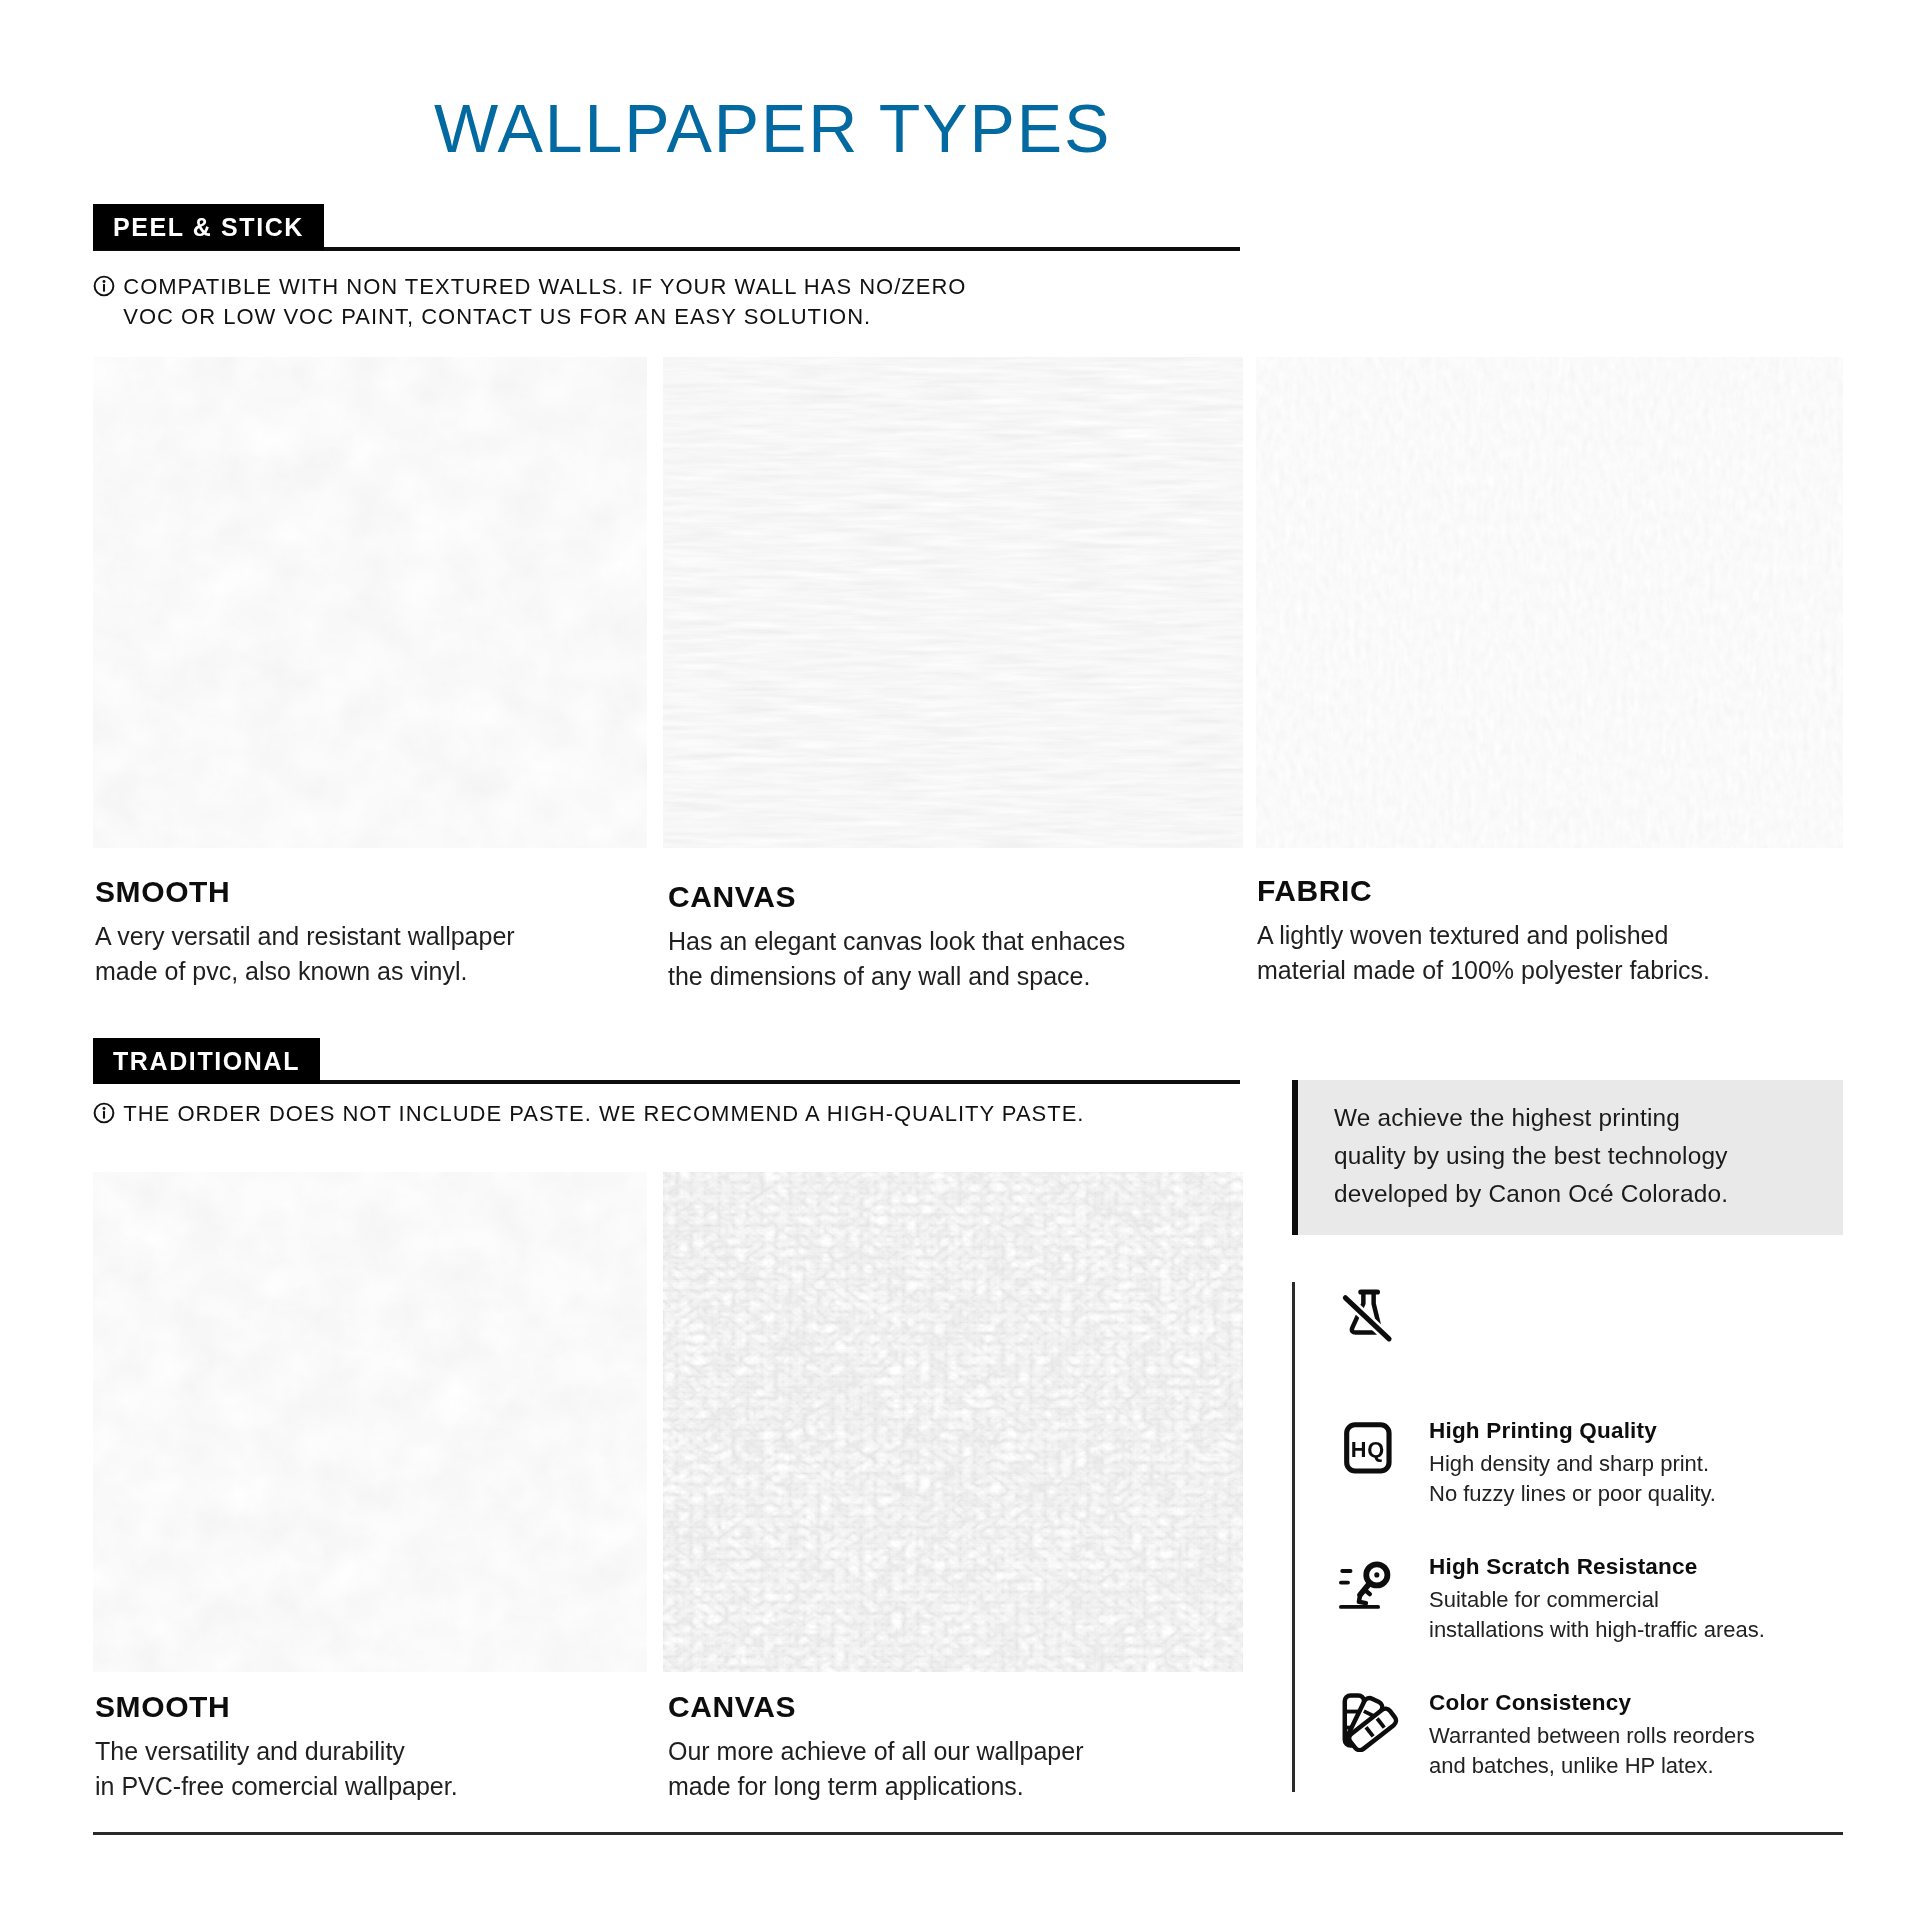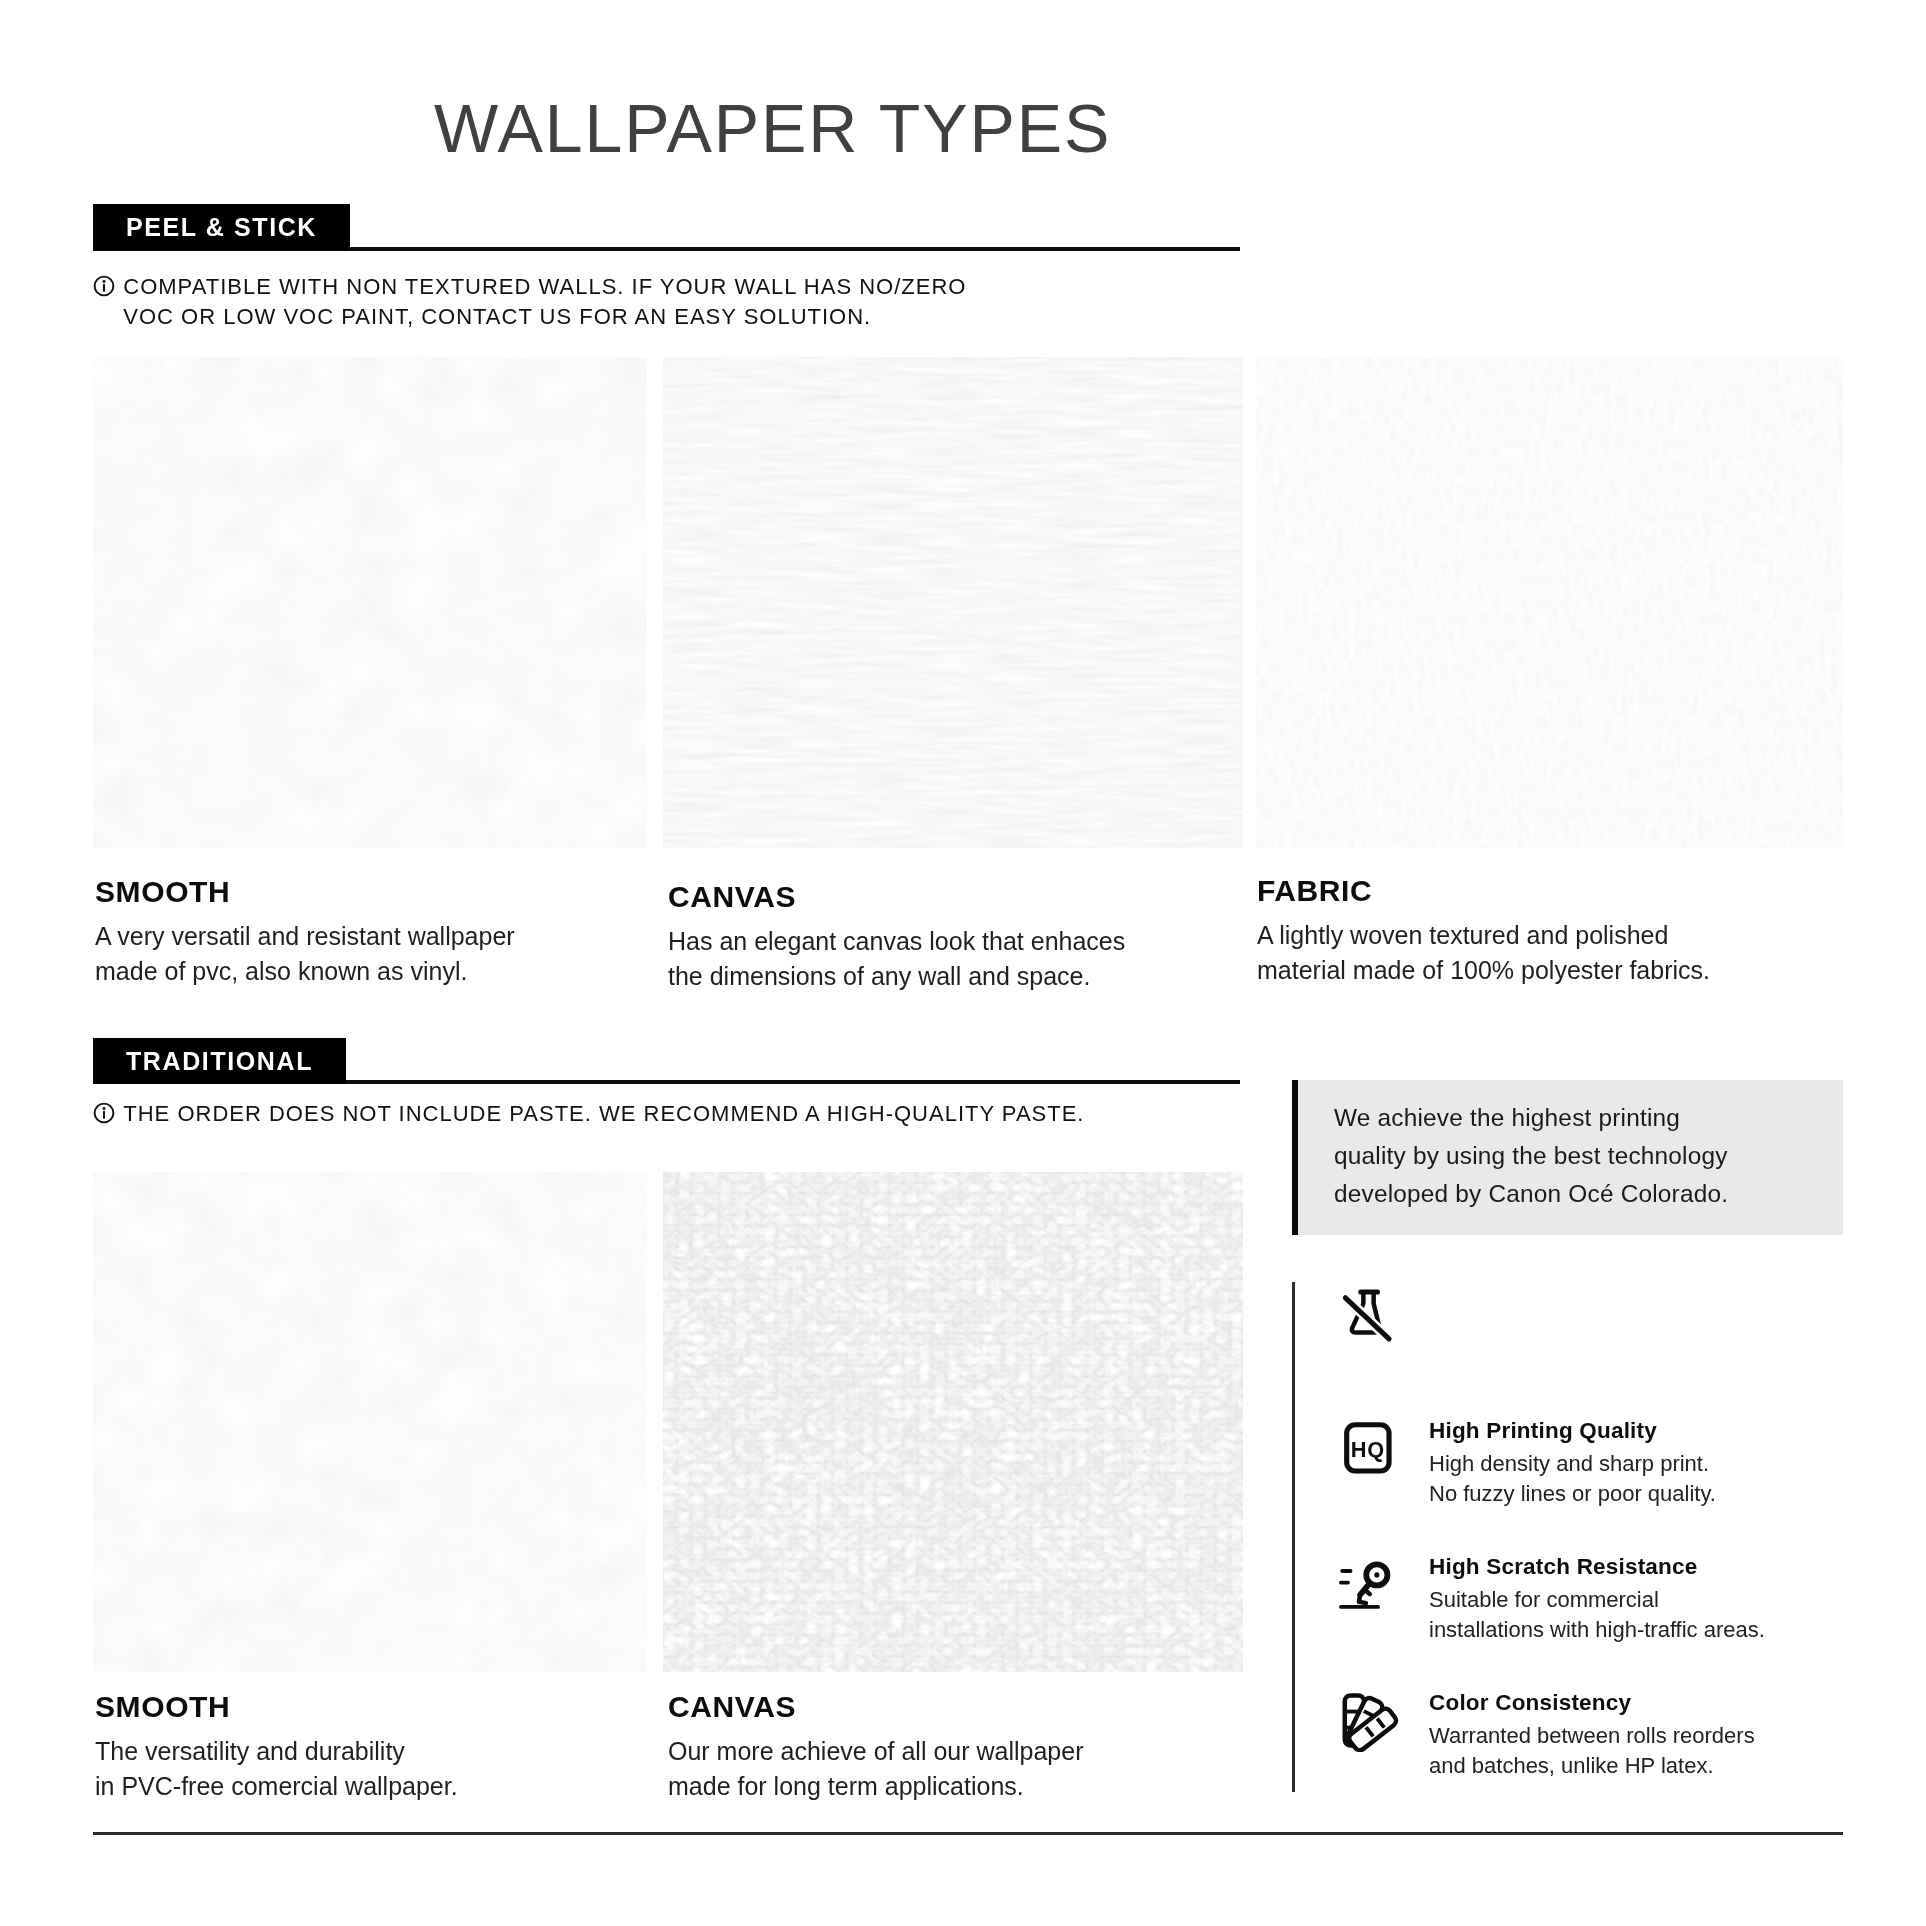--- a/index.html
+++ b/index.html
@@ -11,29 +11,29 @@
     color:#1a1a1a;
     overflow:hidden;
   }
   .title{
     position:absolute;
     left:434px;top:89px;
     margin:0;
     font-size:68px;
     font-weight:400;
     letter-spacing:1.9px;
-    color:#404040;
+    color:#0369a1;
     white-space:nowrap;
   }
   .rule{position:absolute;background:#0d0d0d;height:3.9px;}
   .sec-label{
     position:absolute;
     background:#000000;color:#ffffff;
     display:flex;align-items:center;
-    height:46px;padding:0 33px;
+    height:46px;padding:0 20px;
     font-size:25px;font-weight:700;letter-spacing:1.6px;
     white-space:nowrap;
     z-index:2;
   }
   .note{position:absolute;display:flex;gap:8.3px;align-items:flex-start;}
   .note-text{
     font-size:22px;line-height:30px;letter-spacing:1px;
     color:#111111;white-space:pre-line;
   }
   .info-ic{flex:0 0 auto;margin-top:3.2px;}

